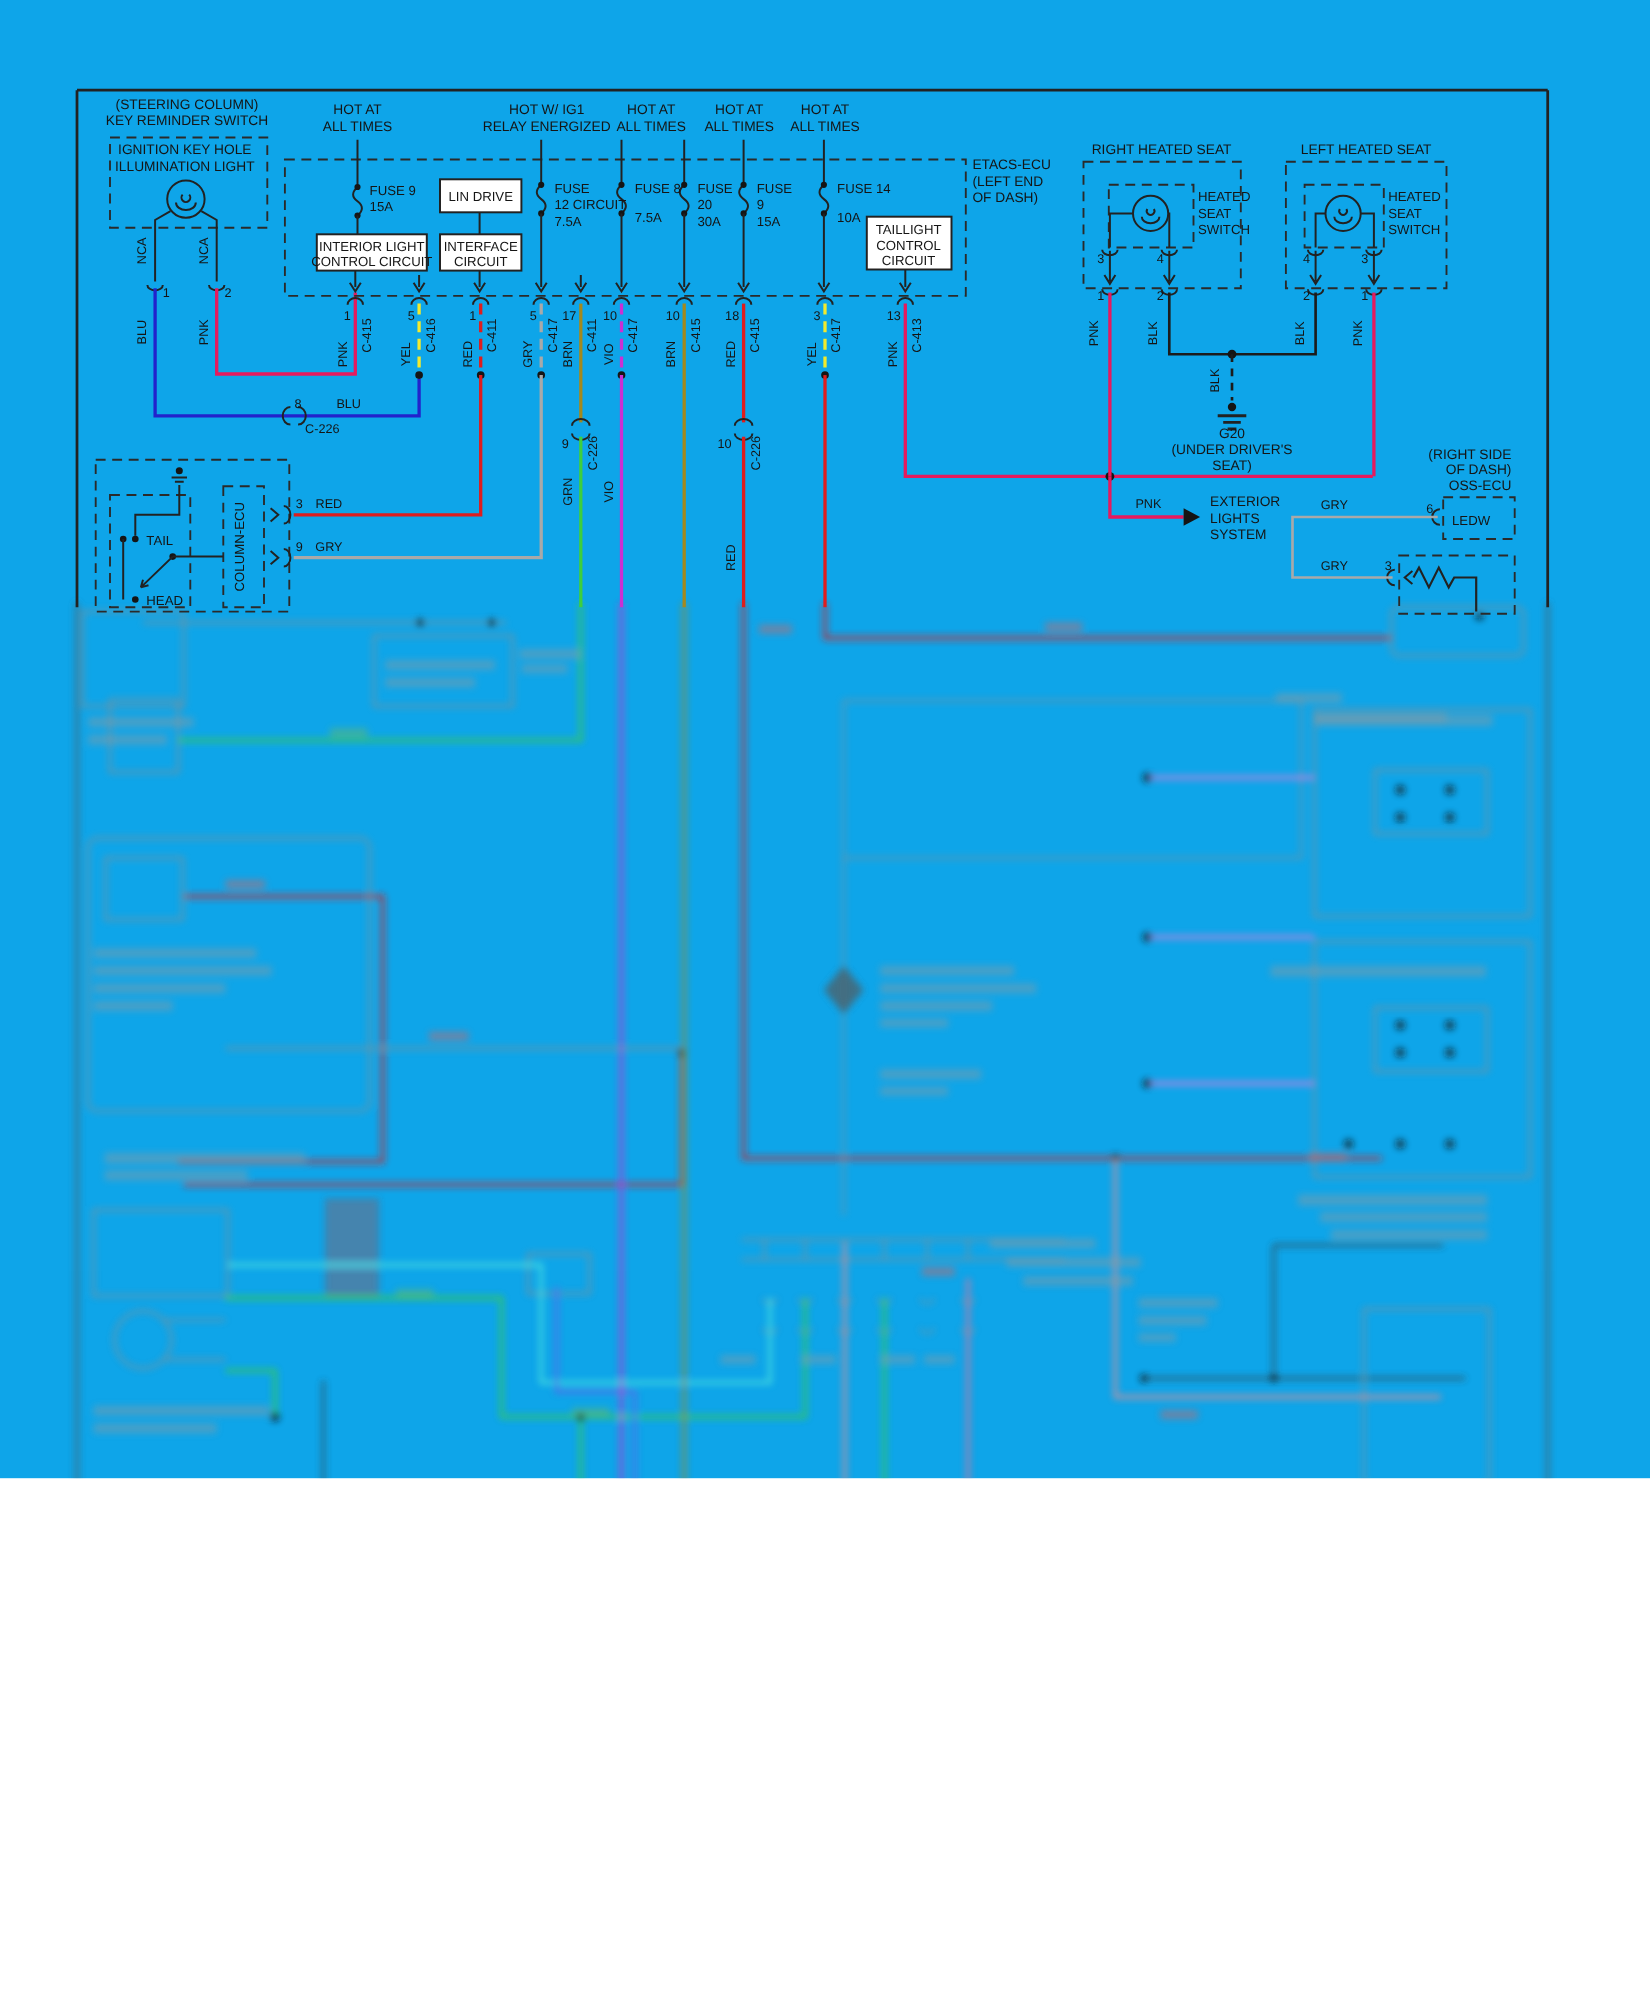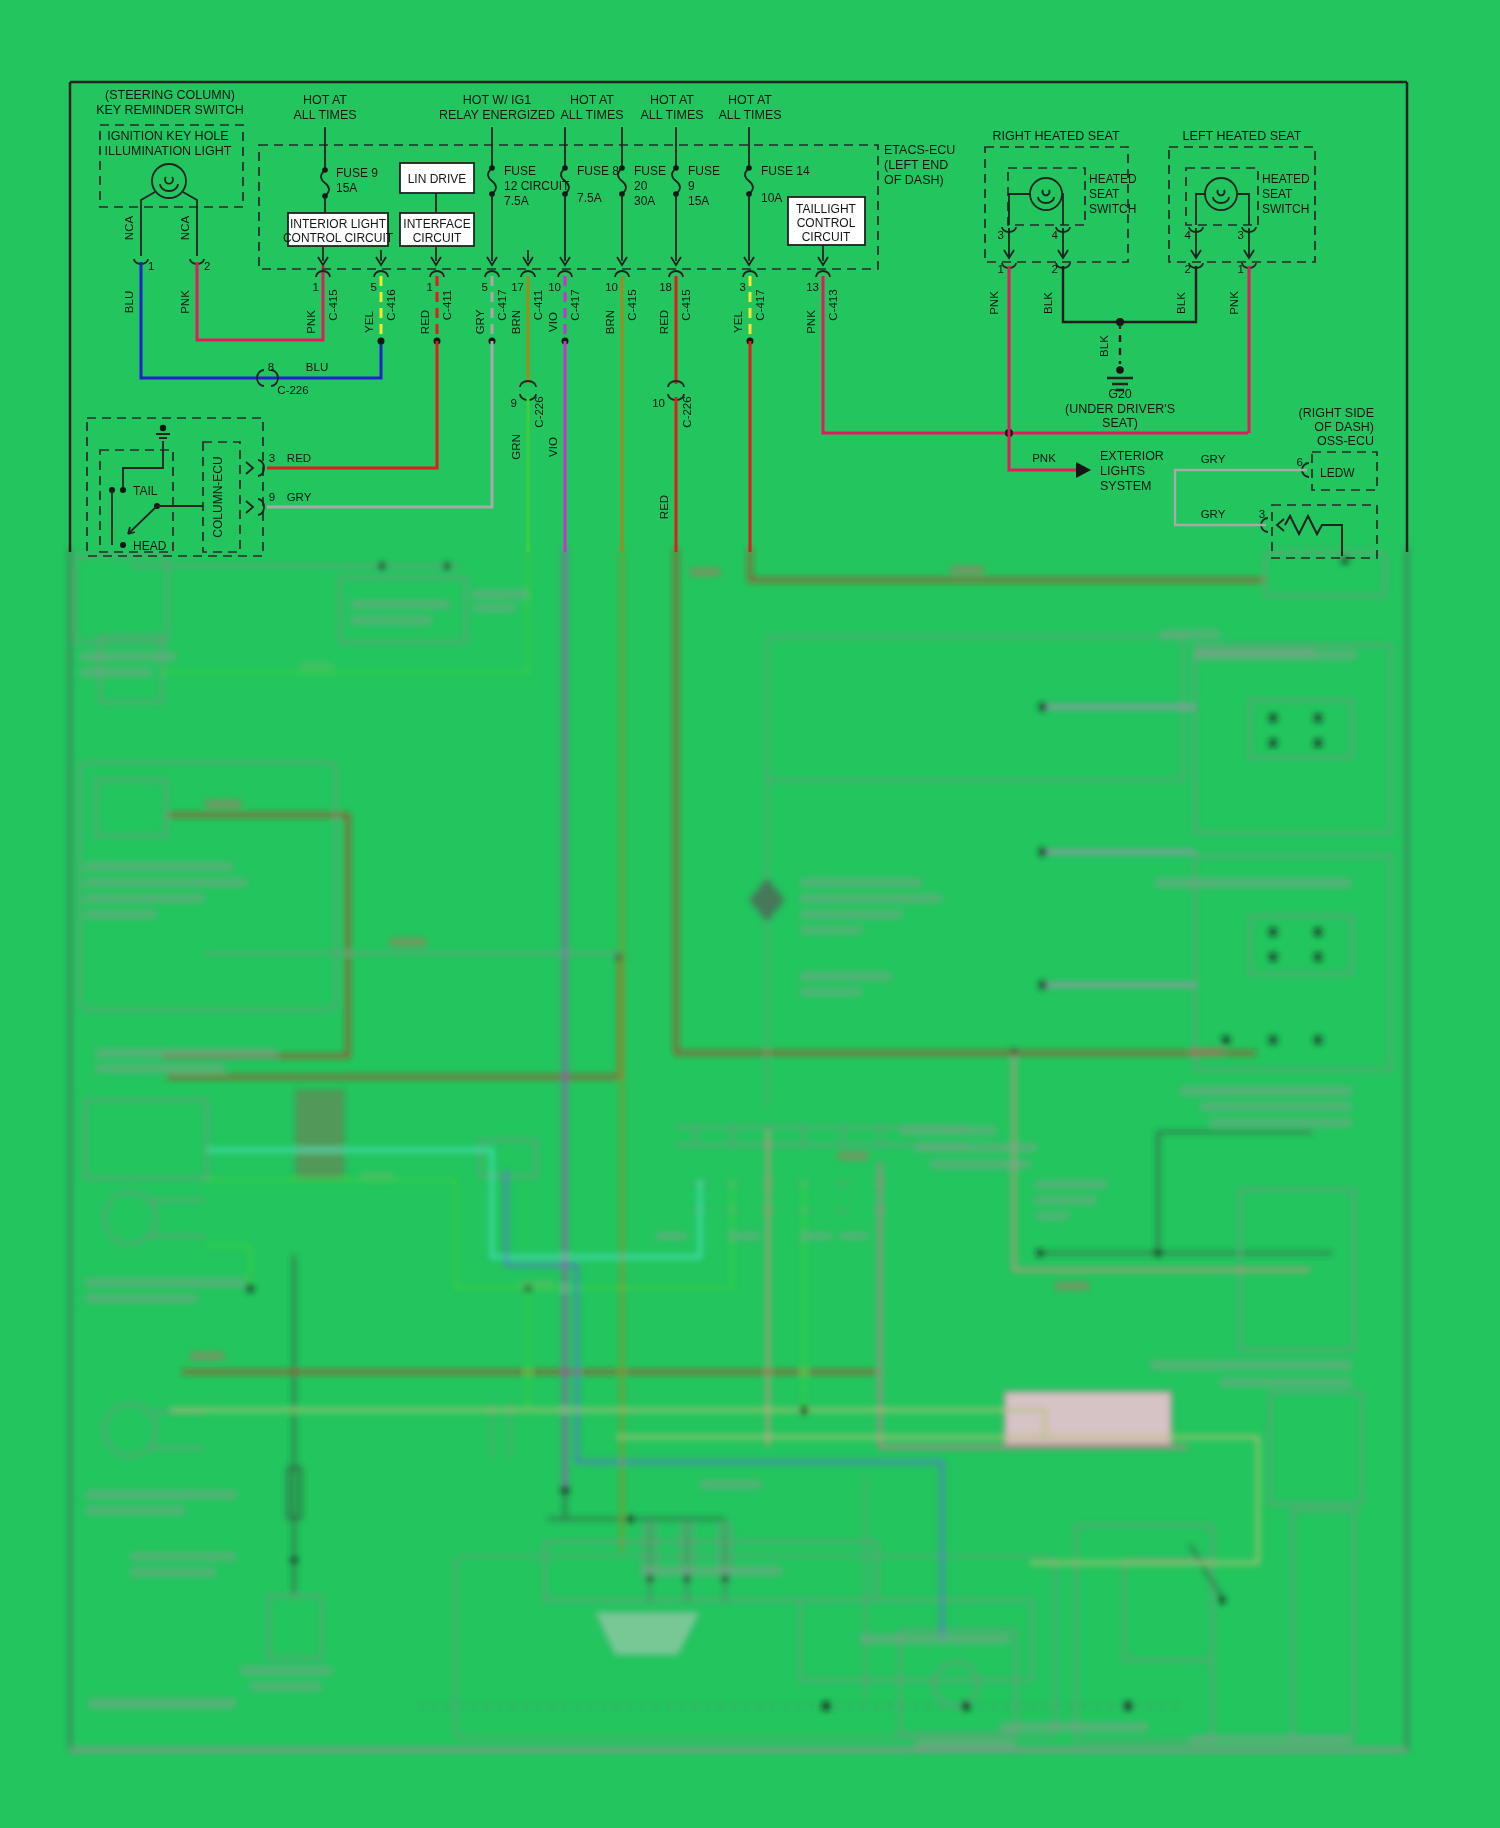--- a/index.html
+++ b/index.html
@@ -1,16 +1,16 @@
 <!DOCTYPE html>
 <html style="--pnk: #e51a5e; --blu: #2222cc; --red: #df1d1d; --yel: #f2ea2d; --gry: #a9a9a9; --brn: #a3891e; --vio: #cc2fd2; --grn: #3ecf3e; --blk: #1c1c1c; --cyn: #52e8dd; --blu2: #6466e8; --sal: #f08a8a; --ros: #ec7097; --kha: #d2c078; --pnk2: #e879dd;"><head>
 <meta charset="utf-8">
 <style>
   html,body{margin:0;padding:0;background:#fff;}
-  .stage{position:relative;width:1500px;height:1828px;background:#22c55e;overflow:hidden;}
+  .stage{position:relative;width:1500px;height:1344px;background:#0ea5e9;overflow:hidden;}
   svg{position:absolute;left:0;top:0;}
   text{font-family:"Liberation Sans","DejaVu Sans",sans-serif;fill:#151515;}
   .w{fill:none;stroke-width:3;}
   .w2{fill:none;stroke-width:2.4;}
   .pnk{stroke:var(--pnk);} .blu{stroke:var(--blu);} .red{stroke:var(--red);}
   .yel{stroke:var(--yel);} .gry{stroke:var(--gry);} .brn{stroke:var(--brn);}
   .vio{stroke:var(--vio);} .grn{stroke:var(--grn);} .blk{stroke:var(--blk);}
   .cyn{stroke:var(--cyn);} .blu2{stroke:var(--blu2);} .sal{stroke:var(--sal);}
   .ros{stroke:var(--ros);} .kha{stroke:var(--kha);} .pnk2{stroke:var(--pnk2);}
   .dash{stroke-dasharray:10 6;}

